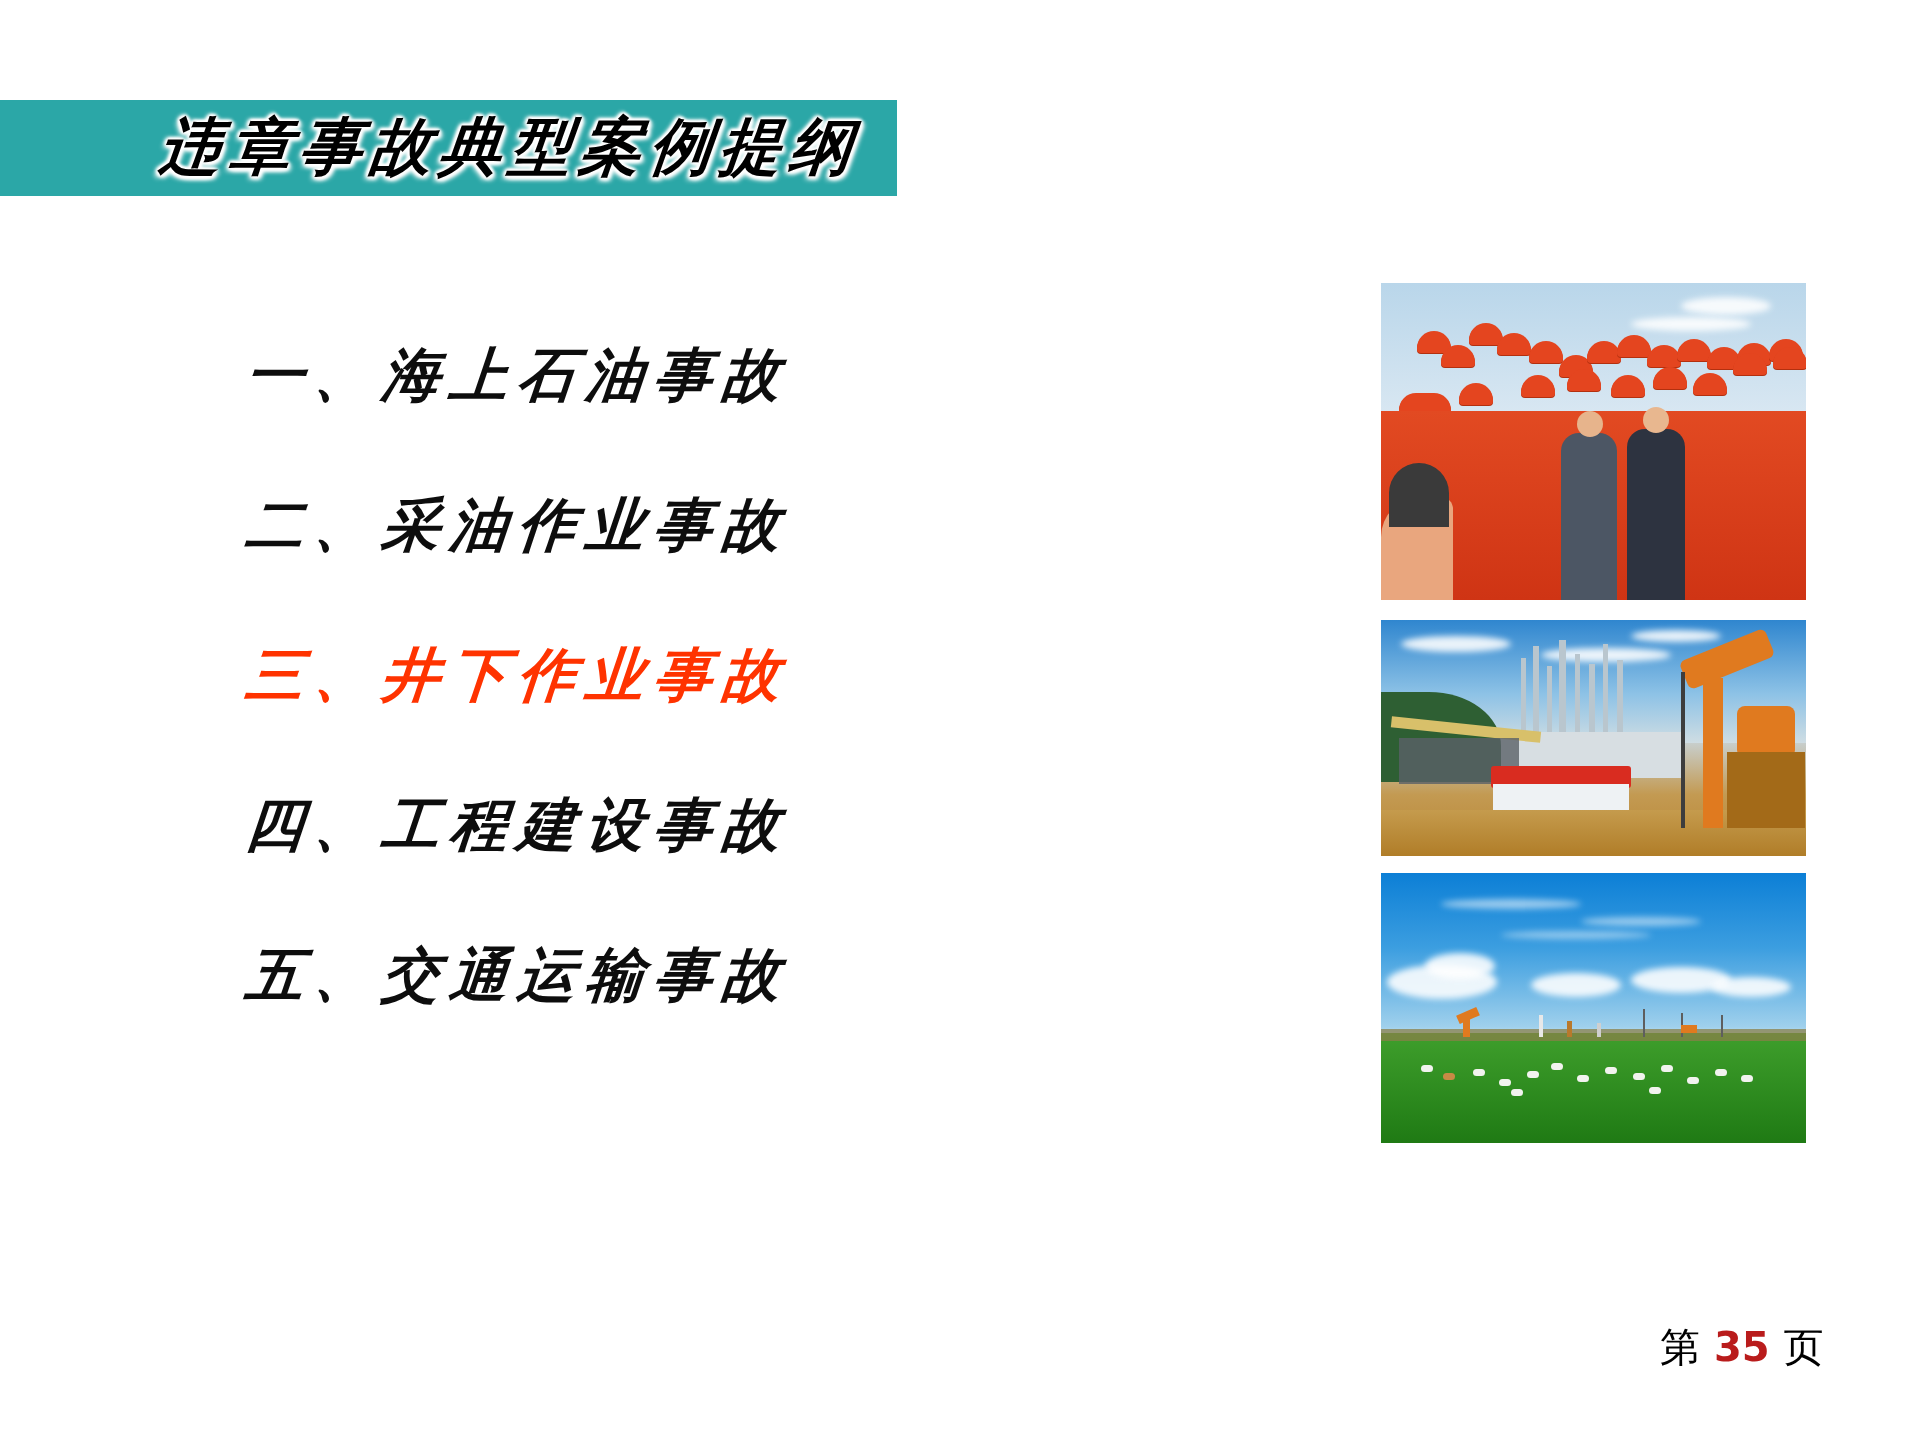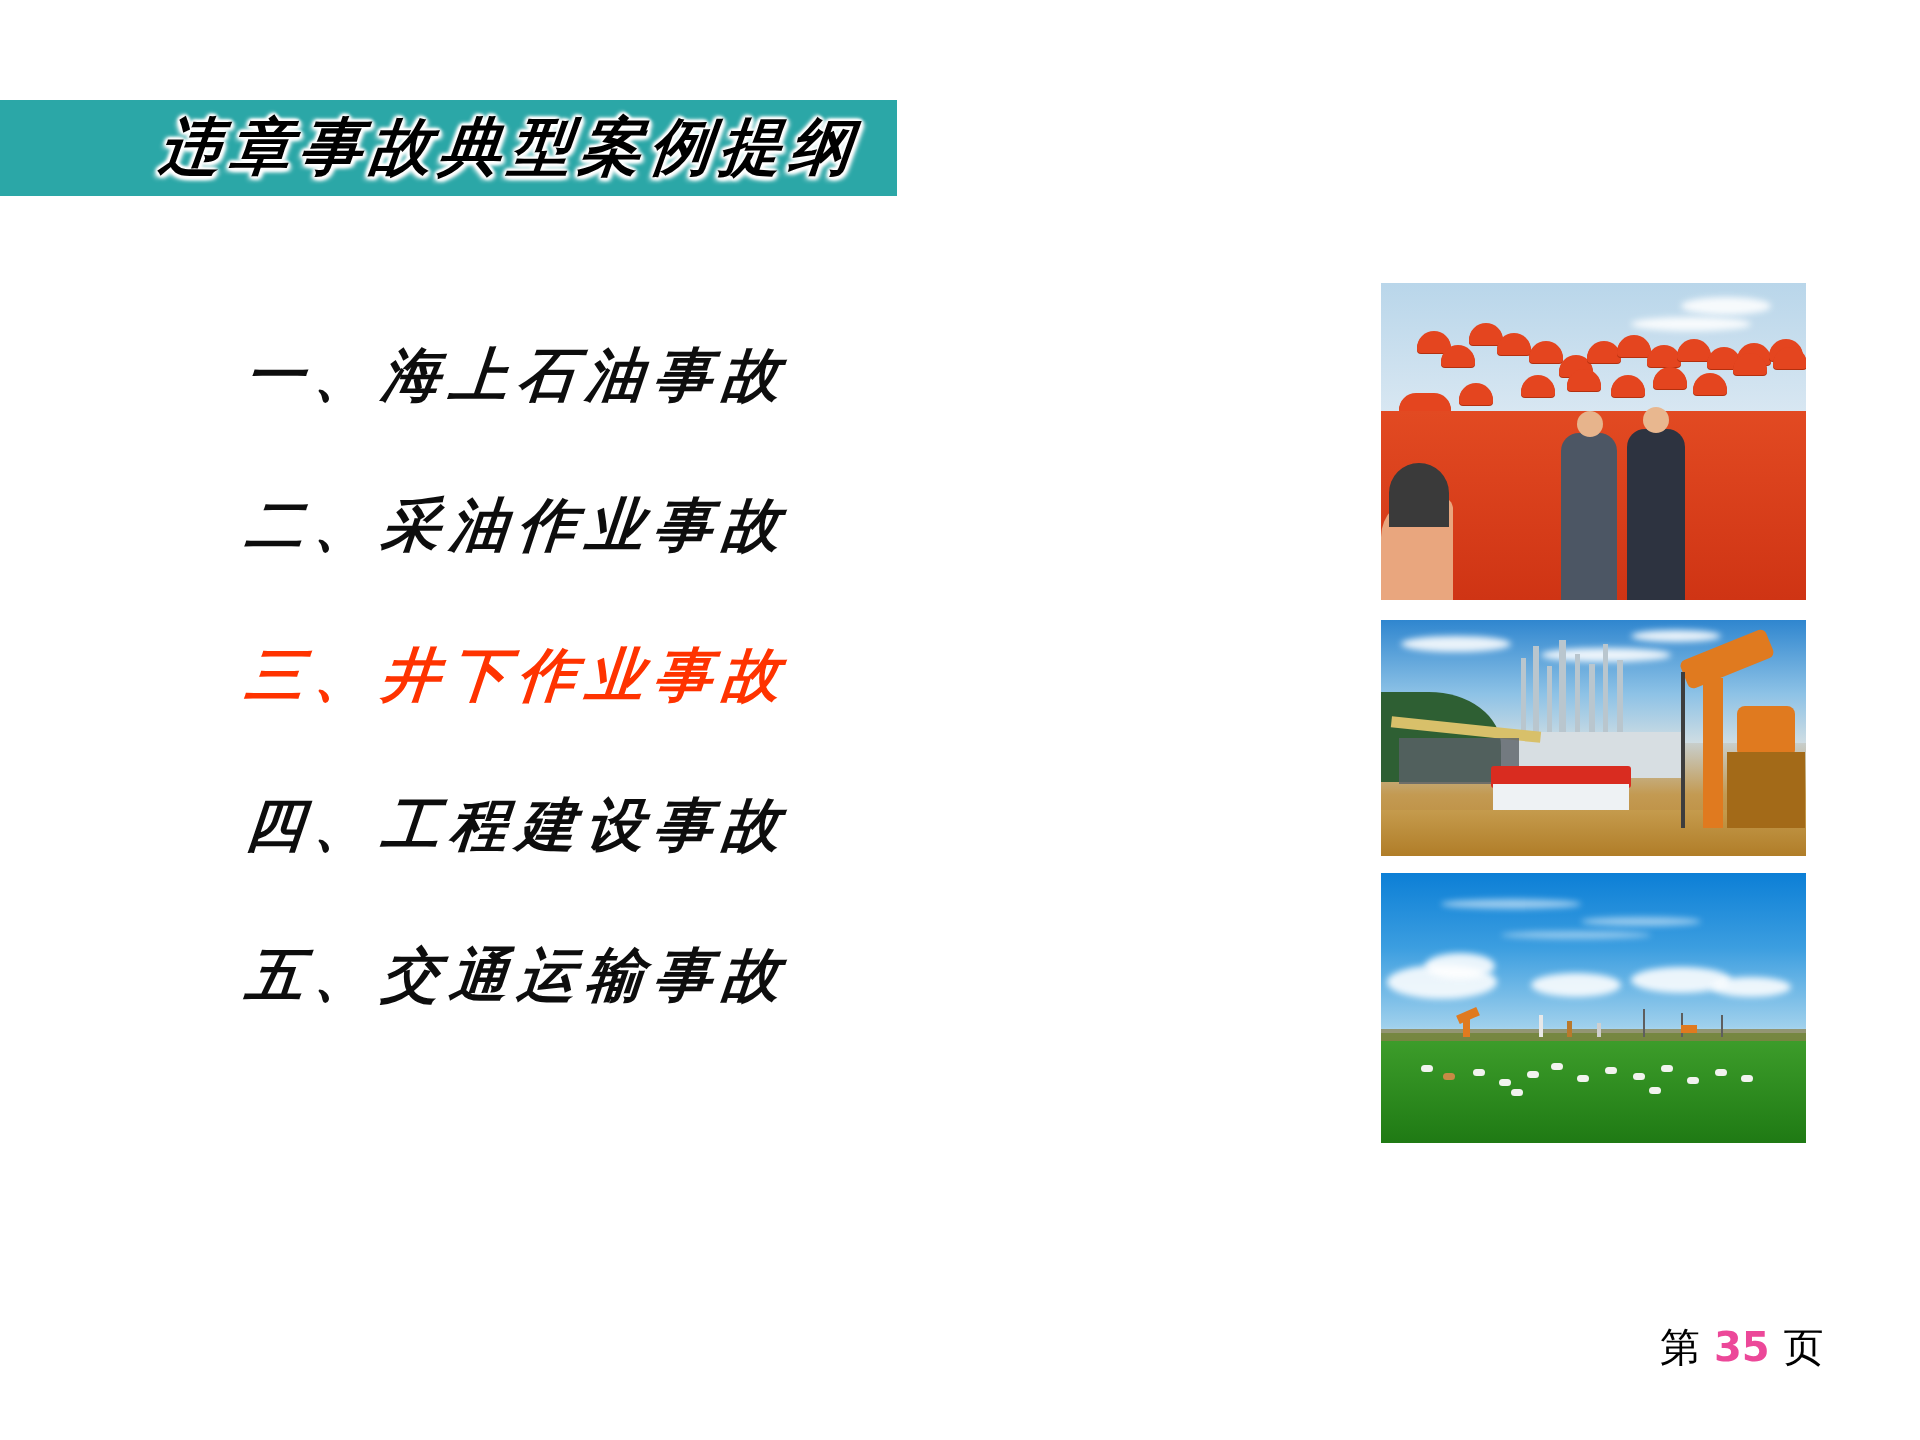--- a/index.html
+++ b/index.html
@@ -245,17 +245,17 @@
     <div class="sheep" style="left:280px;top:192px;"></div>
     <div class="sheep" style="left:306px;top:204px;"></div>
     <div class="sheep" style="left:334px;top:196px;"></div>
     <div class="sheep" style="left:360px;top:202px;"></div>
     <div class="sheep" style="left:268px;top:214px;"></div>
     <div class="sheep" style="left:130px;top:216px;"></div>
   </div>
 
   <div id="page-footer">
     <span class="cn">第</span>
-    <span class="num" style="color: #ec4899;">35</span>
+    <span class="num" style="color: #b91c1c;">35</span>
     <span class="cn">页</span>
   </div>
 
 </div>
 
 </body></html>

